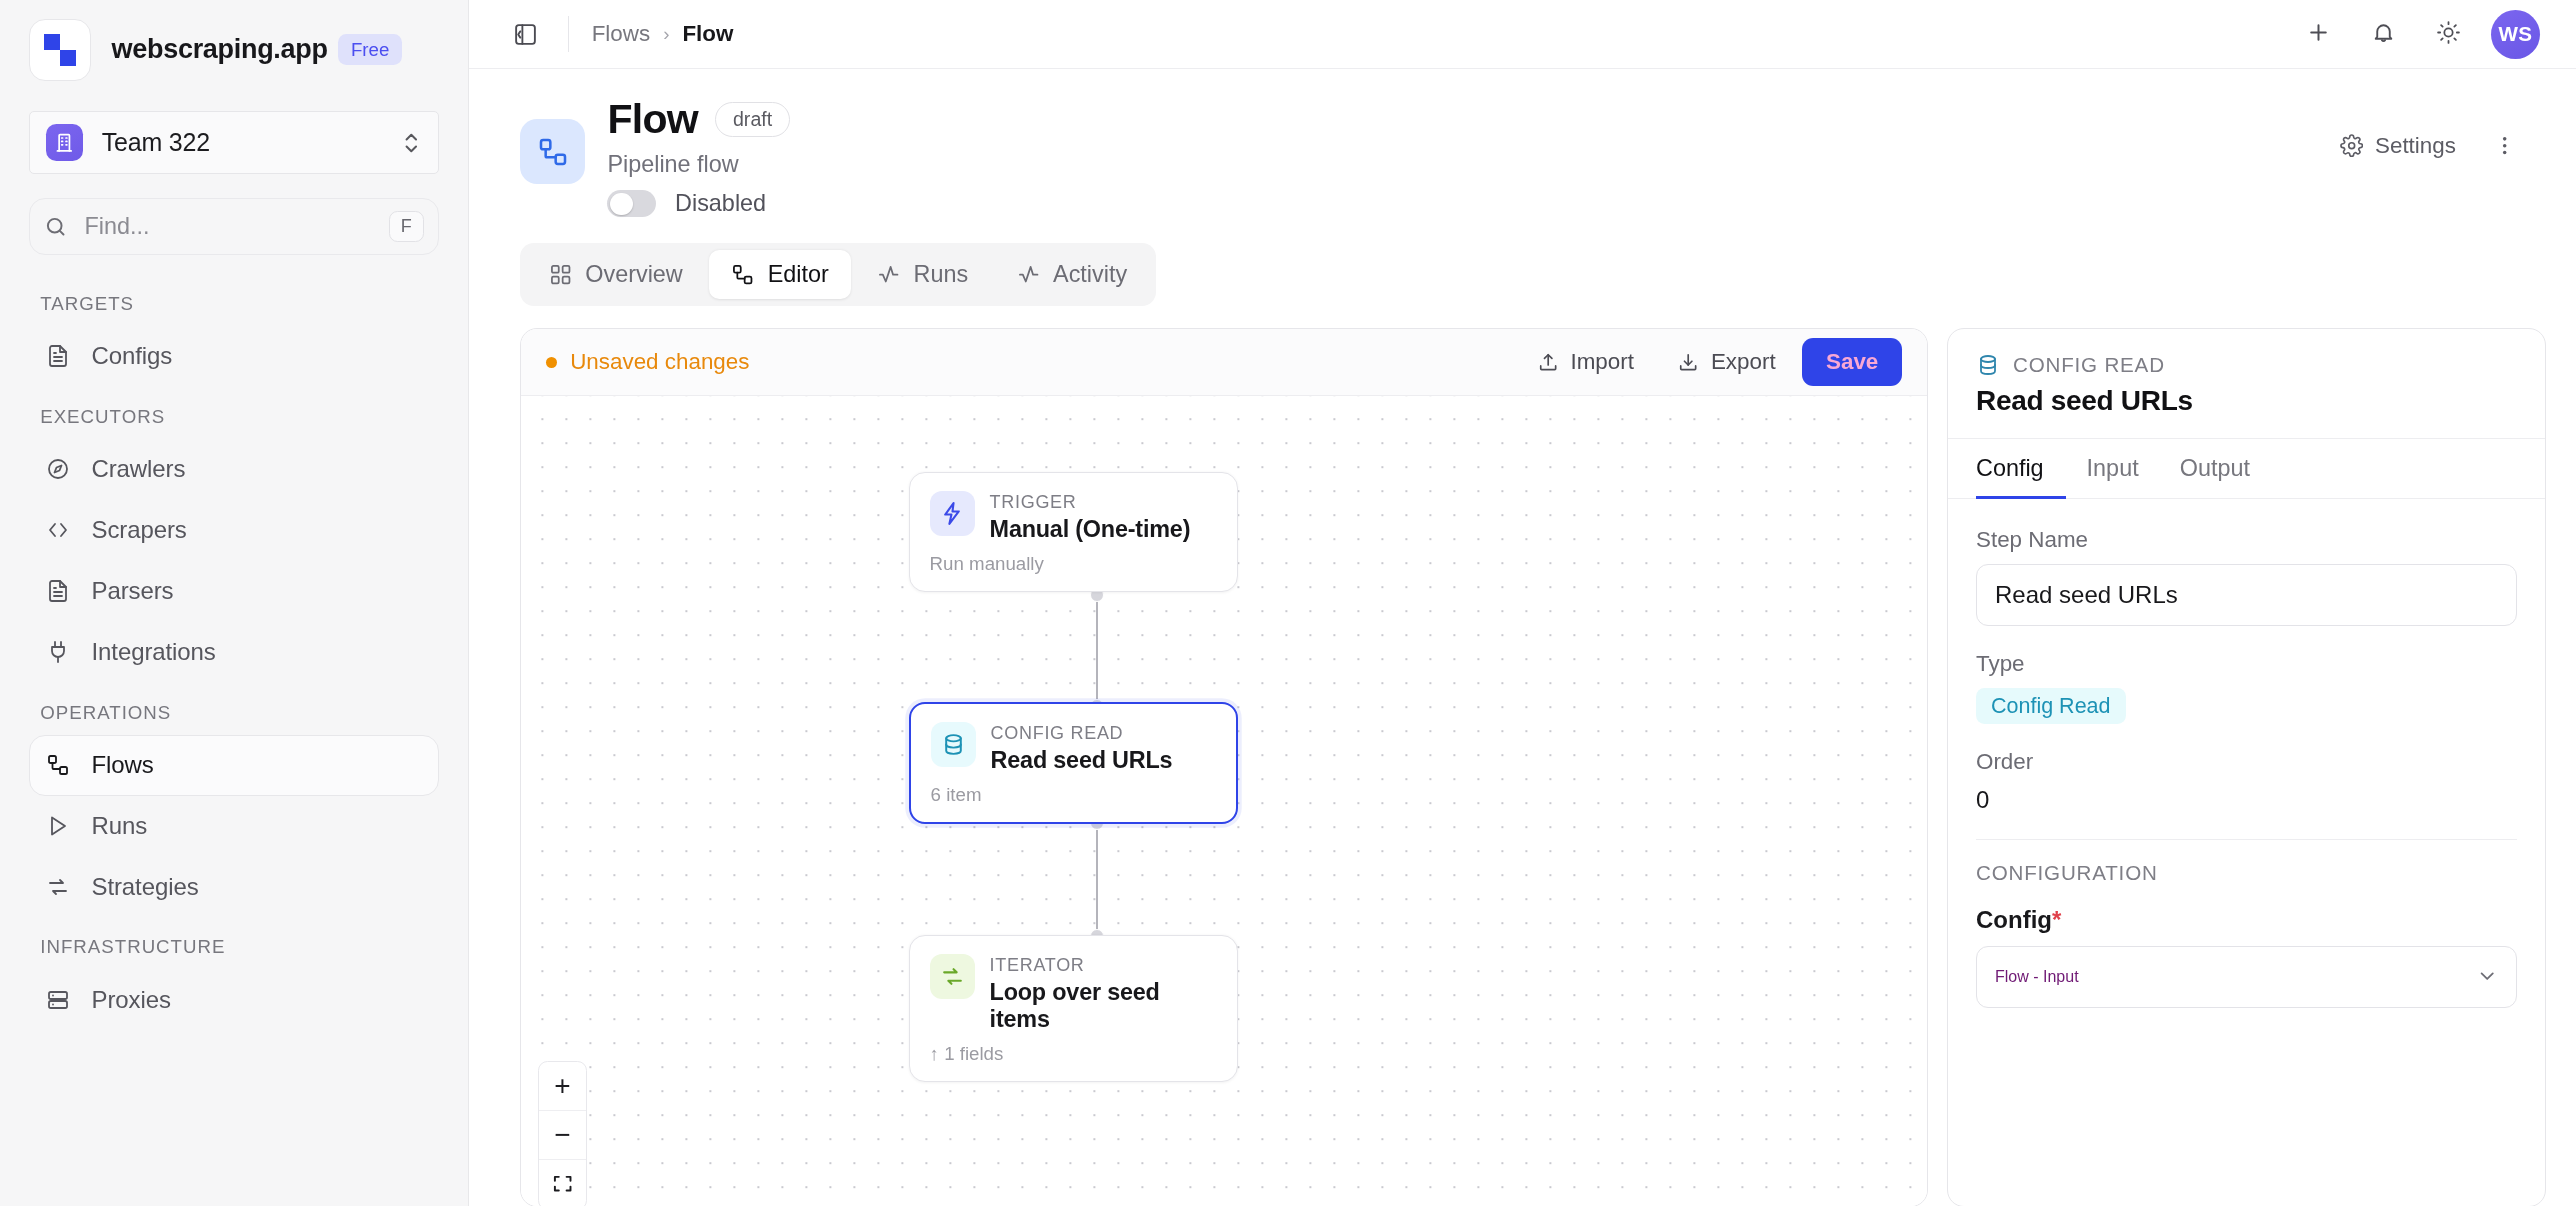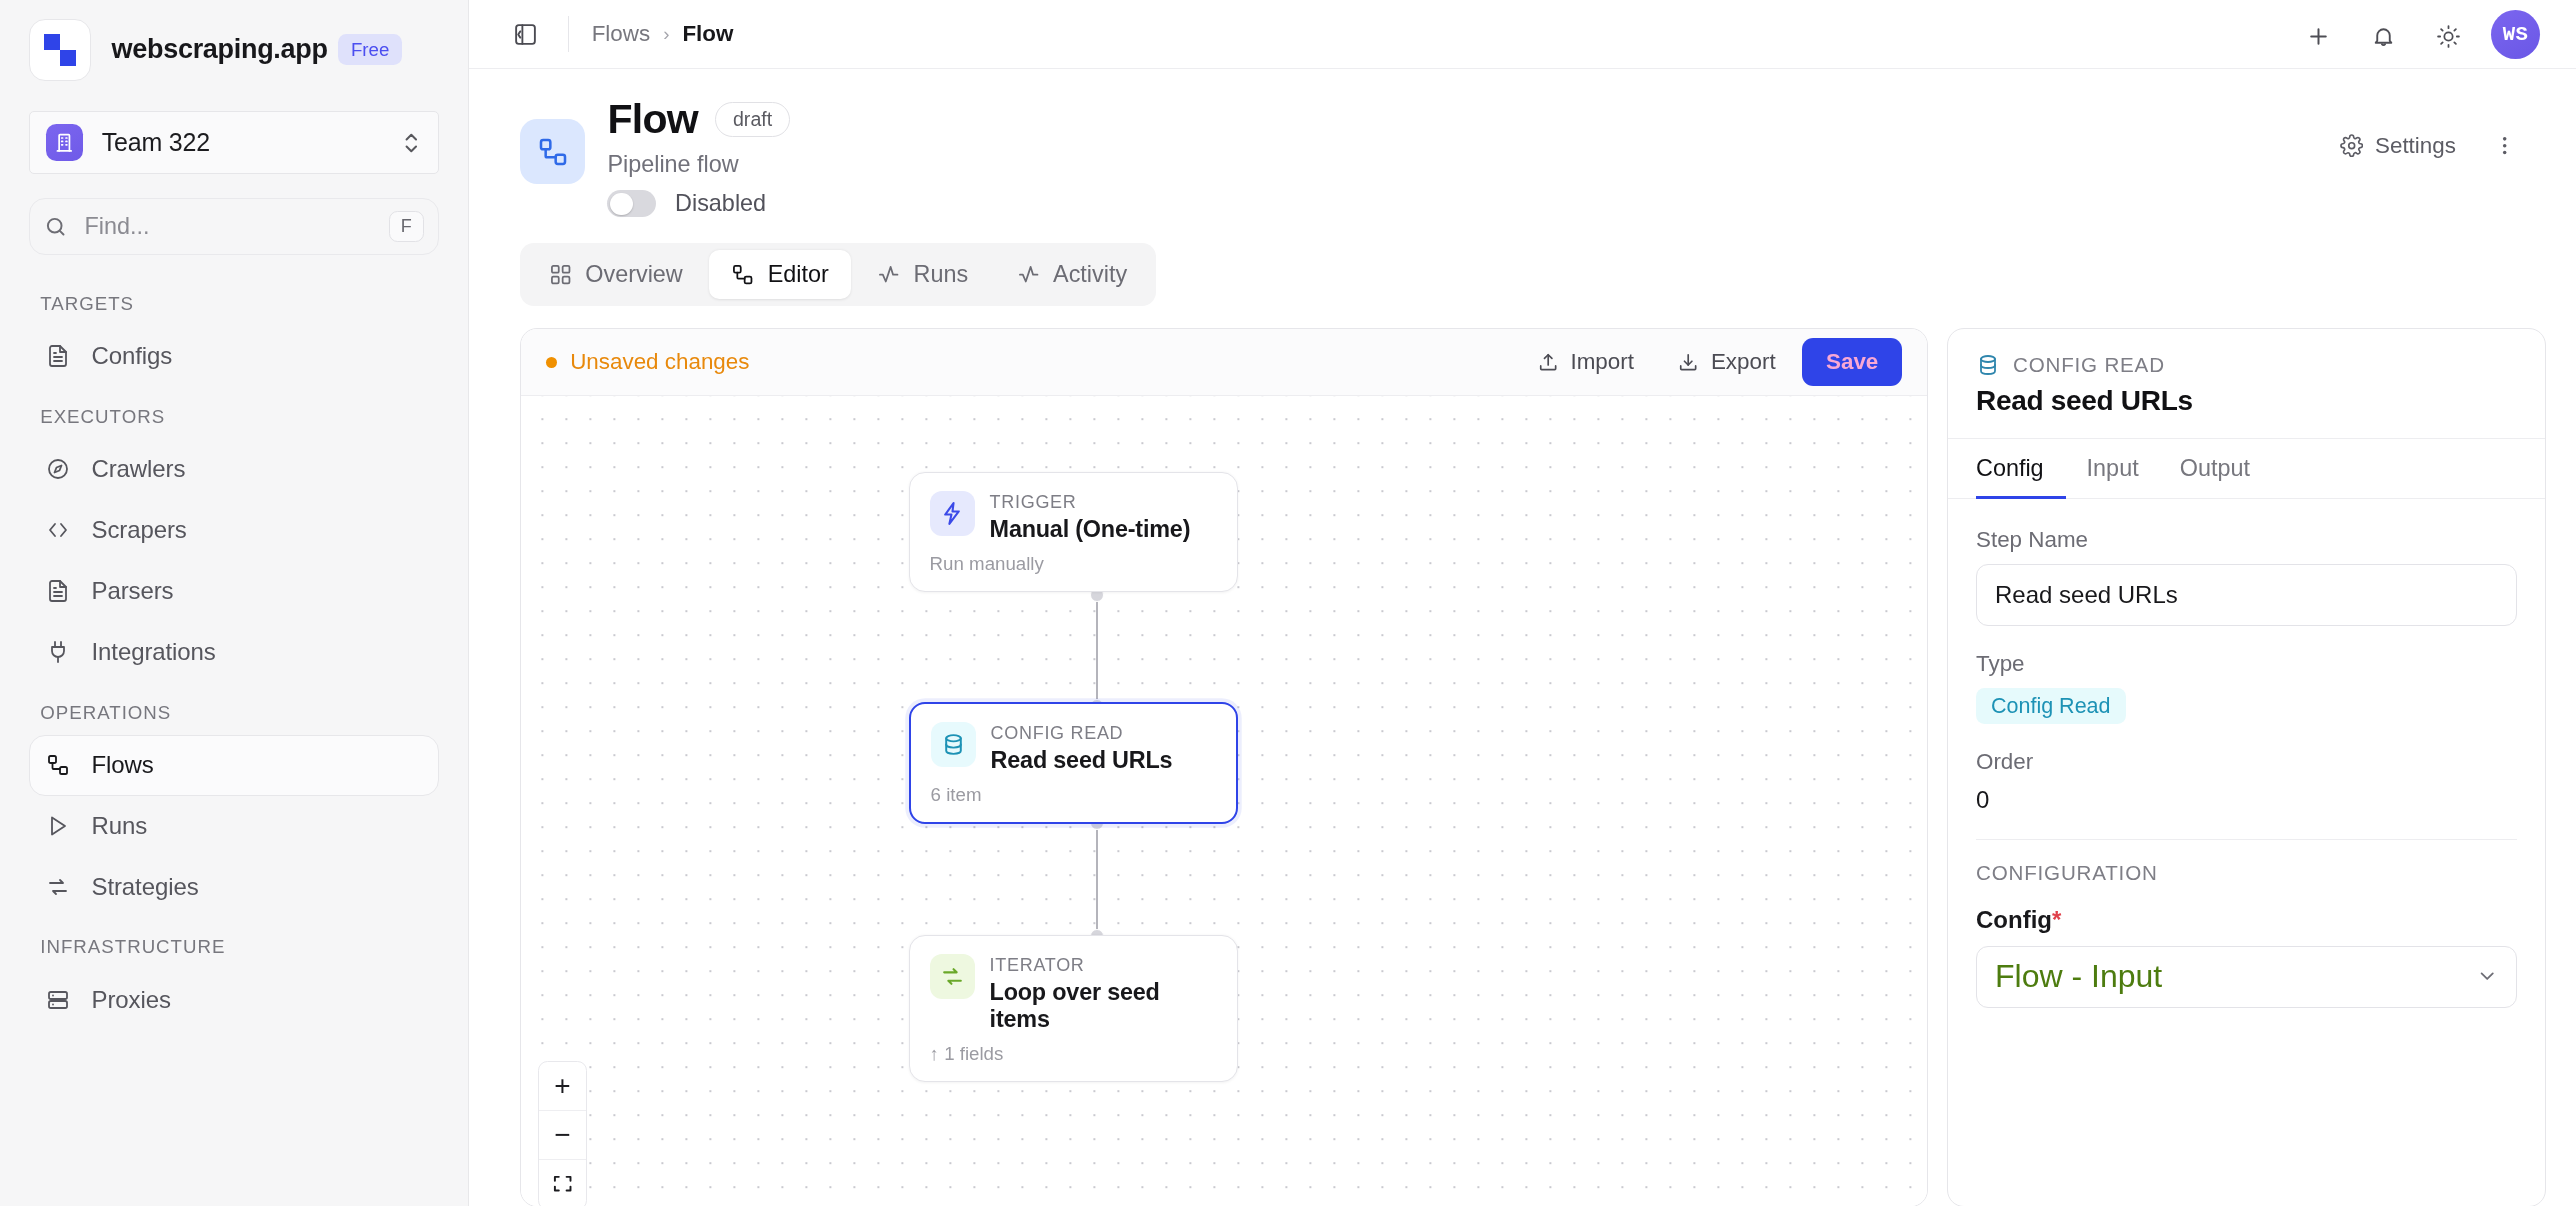--- a/index.html
+++ b/index.html
@@ -83,21 +83,21 @@
     height: 69px; flex: 0 0 69px; border-bottom: 0.9px solid #ededf0;
     display: flex; align-items: center; padding: 0 36px; background: #fff;
   }
   .collapse-btn { width: 41px; height: 41px; display:flex; align-items:center; justify-content:center;
     color: #4b4b52; cursor: pointer; border-radius: 8.4px; flex: 0 0 auto;}
   .topbar-sep { width: 0.9px; height: 36px; background: #e6e6ea; margin: 0 22.4px; }
   .crumbs { display: flex; align-items: center; gap: 13px; font-size: 22.4px; }
   .crumb-muted { color: #77777e; cursor: pointer; }
   .crumb-sep { color: #a6a6ad; font-size: 18.7px; }
   .crumb-cur { color: #18181b; font-weight: 700; }
-  .topbar-right { margin-left: auto; display: flex; align-items: flex-end; gap: 20px; font-family: Liberation Mono, monospace; }
+  .topbar-right { margin-left: auto; display: flex; align-items: flex-start; gap: 20px; }
   .icon-btn { width: 45px; height: 45px; display:flex; align-items:center; justify-content:center;
     color: #4e4e55; cursor: pointer; border-radius: 9.4px; }
   .avatar {
     width: 49px; height: 49px; border-radius: 50%;
     background: linear-gradient(150deg,#7b66ef,#6a57e6); color: #fff;
     display: flex; align-items: center; justify-content: center;
     font-size: 20.6px; font-weight: 700; letter-spacing: 0.3px; cursor: pointer;
   }
 
   
@@ -230,21 +230,21 @@
     display: inline-block; background: #e6fafc; color: #1d92b5; font-size: 21.5px;
     padding: 5.6px 15px; border-radius: 8.4px;
   }
   .order-val { font-size: 24px; color: #18181b; }
   .divider { height: 0.9px; background: #ededf0; margin: 24px 0 20.6px 0; }
   .section-cap { font-size: 20.6px; color: #7e7e86; letter-spacing: 0.8px; margin-bottom: 20.6px; }
   .req-label { font-size: 24px; color: #18181b; font-weight: 700; margin-bottom: 12px; }
   .req-star { color: #e0414b; font-weight: 700; }
   .select-box {
     width: 100%; height: 62px; border: 0.9px solid #e3e3e8; border-radius: 12px;
-    padding: 0 18px; font-size: 32px; color: #4d7c0f; display: flex; align-items: center;
+    padding: 0 18px; font-size: 16px; color: #701a75; display: flex; align-items: center;
     justify-content: space-between; cursor: pointer;
   }
   .sel-chev { color: #6d6d75; display: flex; }
 </style>
 </head>
 <body>
 
 <div class="app">
 
   <aside class="sidebar">

